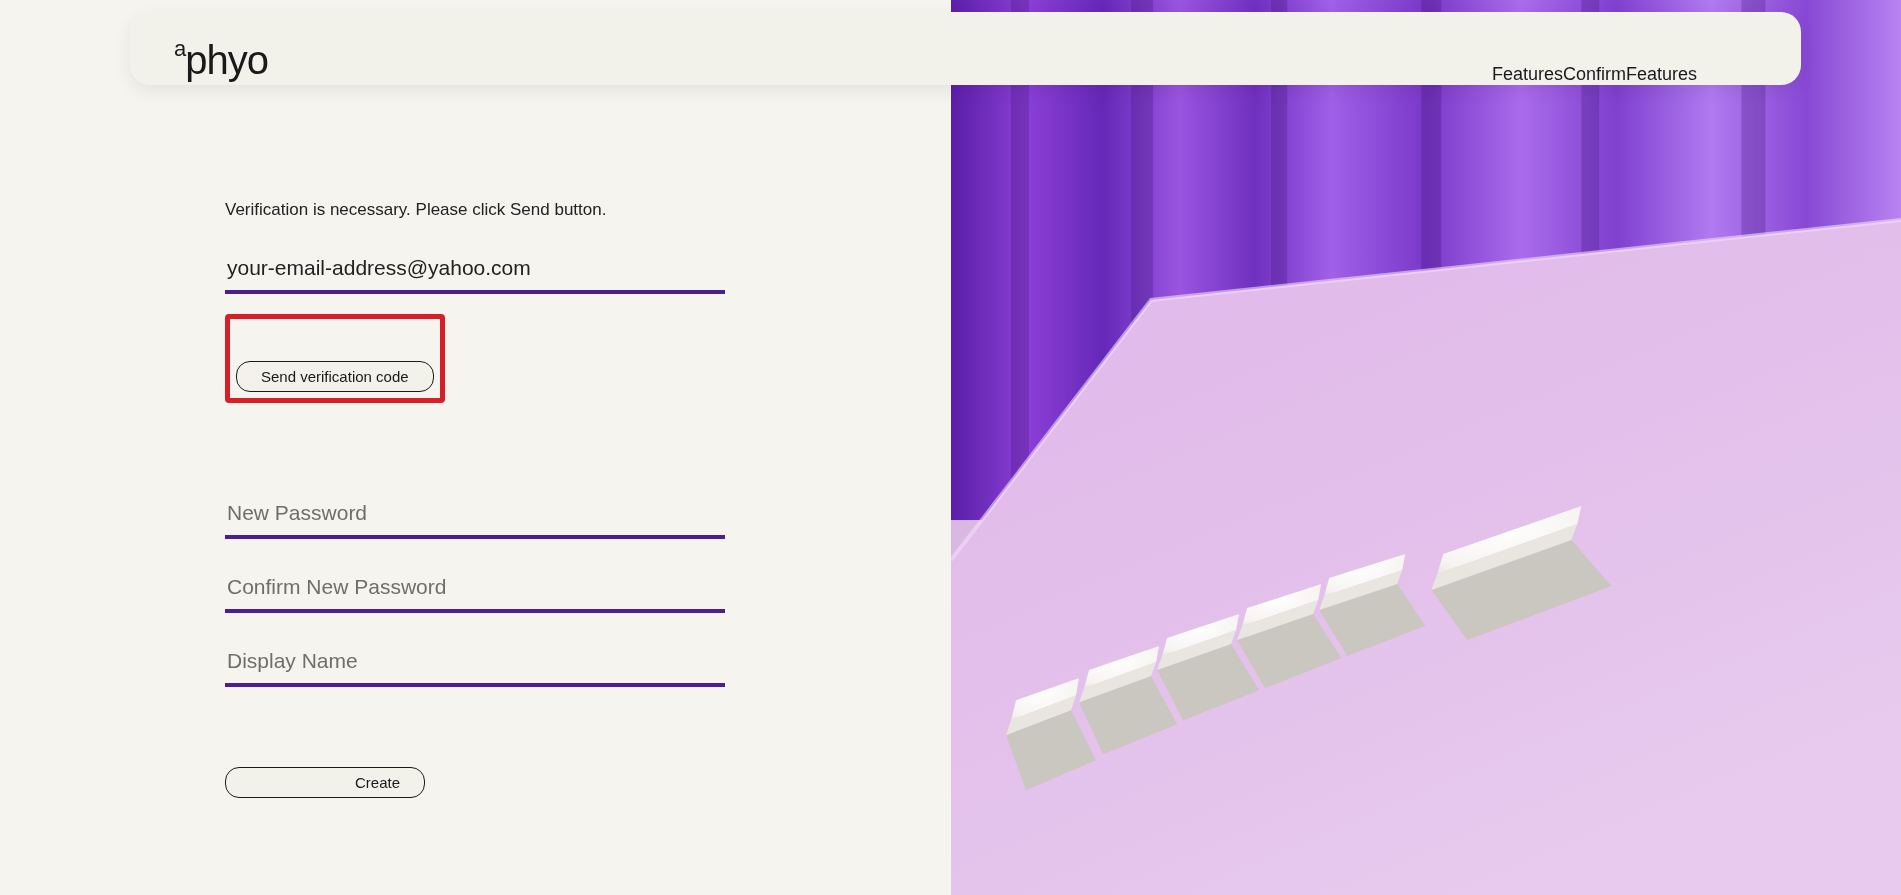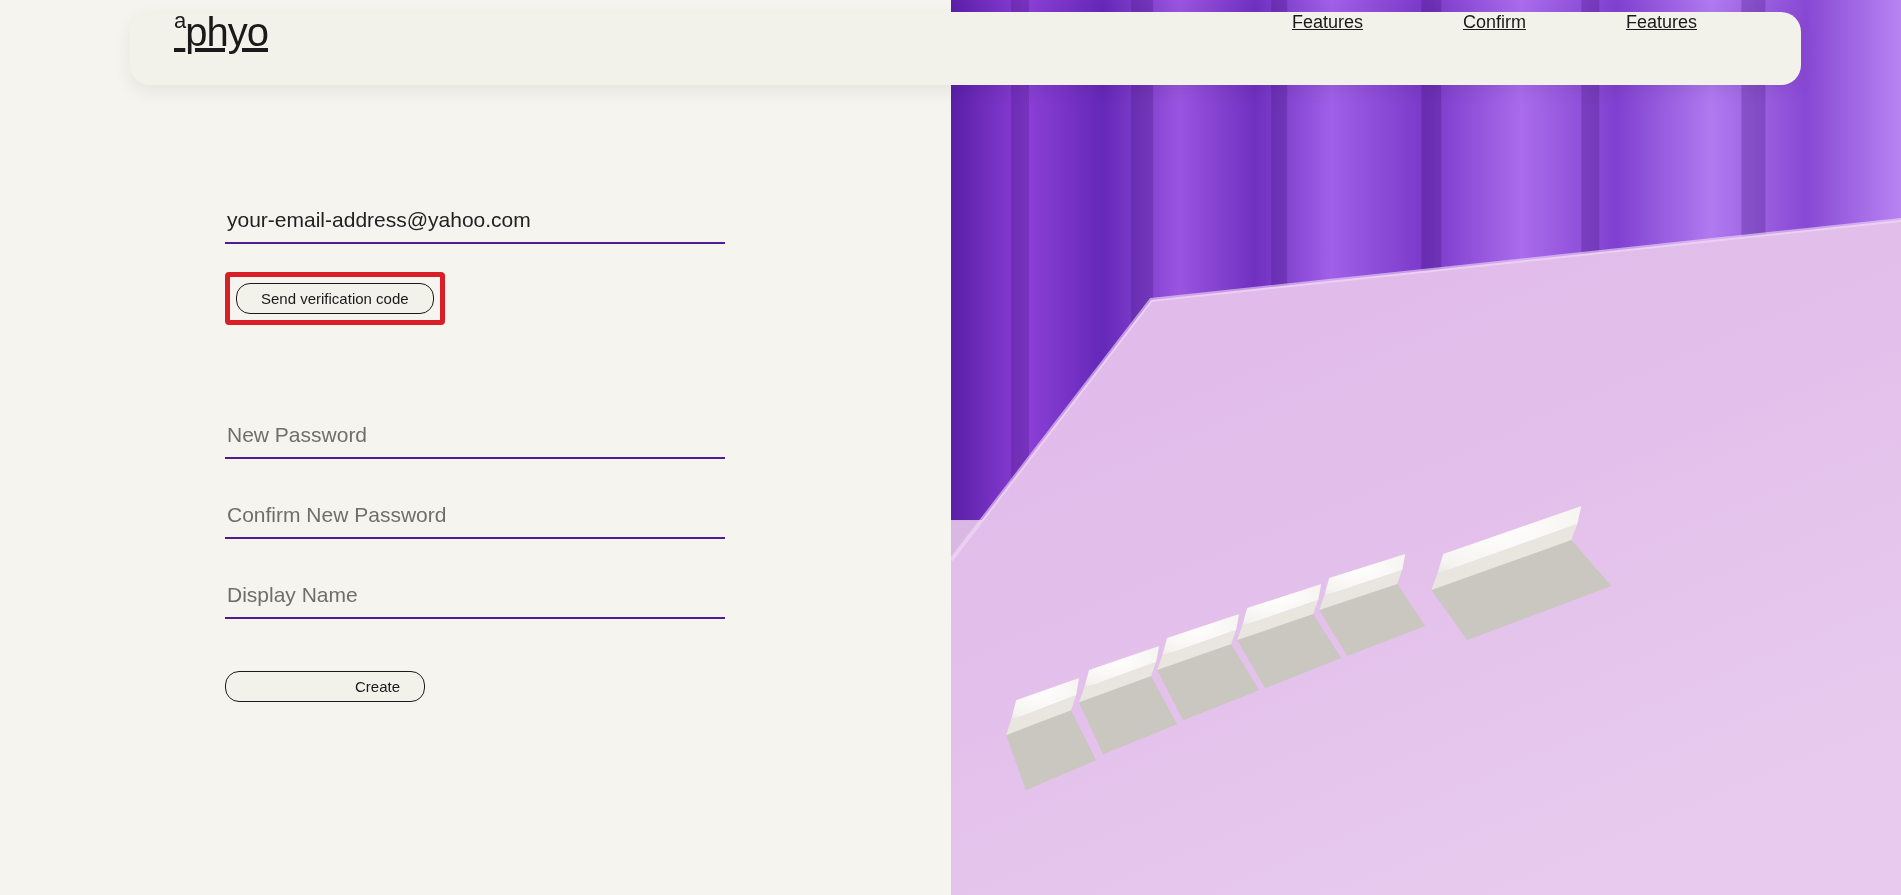--- a/index.html
+++ b/index.html
@@ -29,44 +29,42 @@
   .header {
     position: absolute;
     top: 12px;
     left: 130px;
     right: 100px;
     height: 73px;
     background: #f2f1ea;
     border-radius: 20px;
     box-shadow: 0 6px 18px rgba(0,0,0,0.07);
     display: flex;
-    align-items: flex-start;
+    align-items: flex-end;
     padding: 0 44px;
     z-index: 10;
-    text-decoration: underline;
   }
   .logo {
     font-size: 40px;
     letter-spacing: -1px;
     font-weight: 400;
     color: #1a1a1a;
     user-select: none;
     position: relative;
     top: -2px;
   }
   .logo .a-sup {
     font-size: 22px;
     vertical-align: super;
     position: relative;
     top: -4px;
   }
   .nav {
     margin-left: auto;
     display: flex;
-    gap: 100px;
     padding-right: 60px;
   }
   .nav a {
     font-size: 18px;
     color: #1a1a1a;
     text-decoration: none;
     cursor: pointer;
   }
 
   
@@ -77,39 +75,40 @@
     width: 500px;
   }
   .instruction {
     font-size: 17px;
     color: #222;
     margin-bottom: 28px;
   }
   .field {
     width: 100%;
     border: none;
-    border-bottom: 2px solid #4c1d95;
+    border-bottom: 4px solid #4c1d95;
     background: transparent;
     font-size: 21px;
     padding: 8px 2px 10px 2px;
-    margin-bottom: 8px;
+    margin-bottom: 0;
     outline: none;
     color: #222;
   }
   .field::placeholder { color: #6f6f68; }
   .btn {
     display: inline-block;
     border: 1px solid #1a1a1a;
     background: #f2f1ea;
     border-radius: 14px;
     font-size: 15px;
     padding: 6px 24px;
     cursor: pointer;
     font-family: inherit;
     color: #1a1a1a;
+    margin-top: 36px;
   }
   .btn-wrap-highlight {
     display: inline-block;
     border: 5px solid #d81f27;
     padding: 6px;
     border-radius: 4px;
     margin-top: 20px;
   }
   .btn-wide {
     width: 200px;
@@ -207,20 +206,21 @@
 <div class="header">
   <div class="logo"><span class="a-sup">a</span>phyo</div>
   <nav class="nav">
     <a>Features</a>
     <a>Confirm</a>
     <a>Features</a>
   </nav>
 </div>
 
 <div class="form-wrap">
+  <div class="instruction">Verification is necessary. Please click Send button.</div>
 
   <input class="field" type="text" value="your-email-address@yahoo.com" style="">
 
   <div class="btn-wrap-highlight">
     <button class="btn" type="button">Send verification code</button>
   </div>
 
   <div class="gap-90"></div>
 
   <input class="field" type="password" placeholder="New Password" style="">

